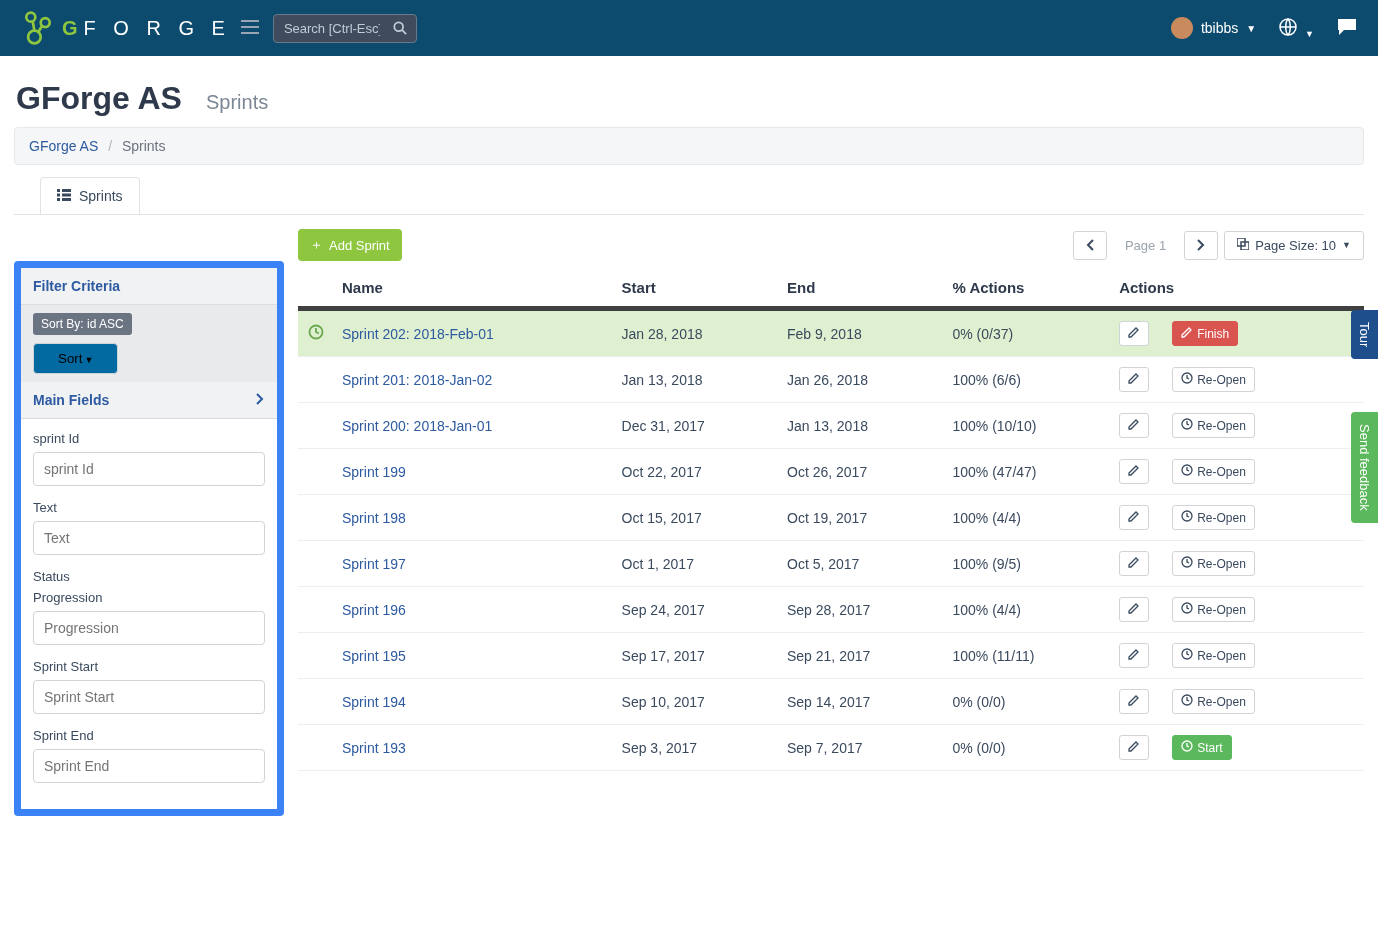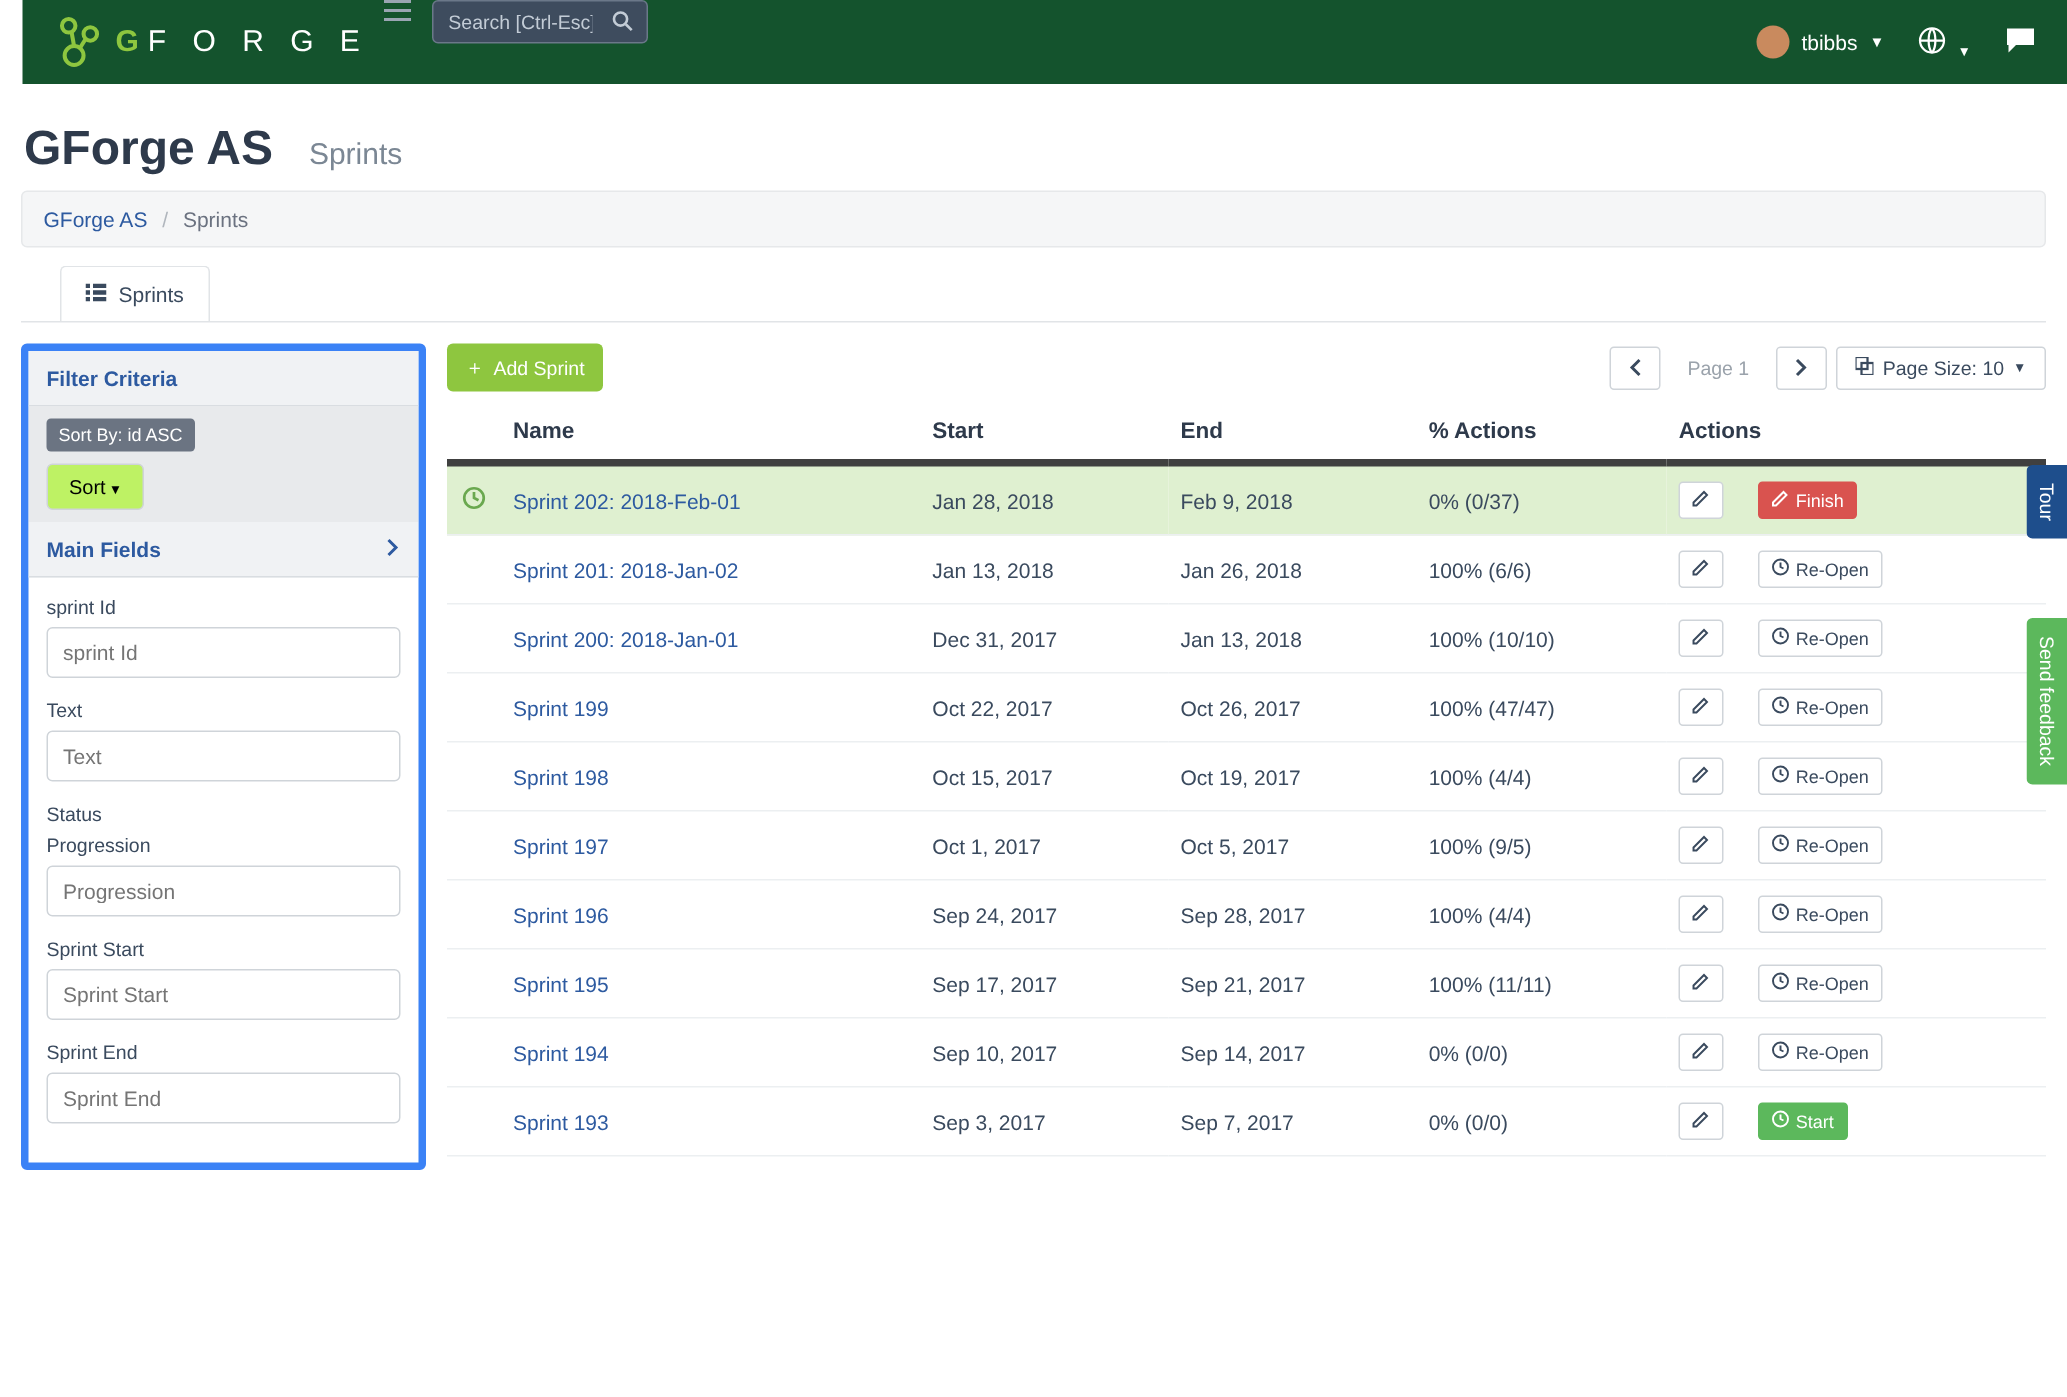--- a/index.html
+++ b/index.html
@@ -1,19 +1,19 @@
 <!DOCTYPE html>
 <html><head>
 <meta charset="utf-8">
 <style>
 * { box-sizing: border-box; margin: 0; padding: 0; }
 body { font-family: -apple-system, "Helvetica Neue", Arial, sans-serif; font-size: 14px; color: #333; background: #fff; }
 
 
-.navbar { background: #14532d; height: 56px; display: flex; padding: 0 20px; color: #fff; margin-left: 15px; }
+.navbar { background: #0c4a6e; height: 56px; display: flex; align-items: center; padding: 0 20px; color: #fff; }
 .logo { display: flex; align-items: center; gap: 6px; }
 .logo-icon { width: 36px; height: 36px; }
 .logo-text { font-size: 20px; letter-spacing: 6px; font-weight: 300; }
 .logo-text strong { font-weight: 700; }
 .hamburger { margin-left: 10px; color: #9aa5b3; cursor: pointer; }
 .search-box { margin-left: 14px; position: relative; }
 .search-box input { background: #3e4c5e; border: 1px solid #6b7889; border-radius: 4px; padding: 6px 36px 6px 10px; color: #fff; width: 144px; font-size: 13px; }
 .search-box input::placeholder { color: #c3ccd6; }
 .search-box .sicon { position: absolute; right: 10px; top: 7px; color: #c3ccd6; }
 .nav-right { margin-left: auto; display: flex; align-items: center; gap: 22px; }
@@ -34,31 +34,31 @@
 
 
 .tabbar { margin: 0 14px; border-bottom: 1px solid #e1e4e7; display: flex; padding-left: 26px; }
 .tab { border: 1px solid #e1e4e7; border-bottom: none; border-radius: 4px 4px 0 0; padding: 10px 16px; background: #fff; color: #3a4a5e; cursor: pointer; display: flex; align-items: center; gap: 8px; font-size: 14px; }
 
 
 .content { display: flex; padding: 14px; gap: 14px; align-items: flex-start; }
 
 
 .filter { width: 270px; flex-shrink: 0; }
-.panel { border: 5px solid #3b82f6; border-radius: 4px; overflow: hidden; background: #fff; }
+.panel { border: 7px solid #3b82f6; border-radius: 4px; overflow: hidden; background: #fff; margin-top: 32px; }
 .panel-section-hdr { background: #f0f2f4; padding: 10px 12px; font-weight: 700; color: #2d5aa0; border-bottom: 1px solid #d9dde1; cursor: pointer; display: flex; justify-content: space-between; align-items: center; }
 .gray-strip { background: #e8eaec; padding: 8px 12px; }
 .badge-dark { background: #6b7482; color: #fff; border-radius: 3px; padding: 4px 8px; font-size: 12px; display: inline-block; }
 .btn-row { display: flex; gap: 0; margin-top: 12px; }
 .btn { border: 1px solid #cfd4d9; background: #fff; padding: 7px 16px; font-size: 14px; cursor: pointer; color: #3a4a5e; }
 .btn:first-child { border-radius: 4px 0 0 4px; }
 .btn:last-child { border-radius: 0 4px 4px 0; margin-left: -1px; }
 .btn-success { background: #8ec63f; color: #fff; border-color: #8ec63f; }
 .btn-row2 { margin-top: 8px; }
-.btn-sort { border: 1px solid #cfd4d9; border-radius: 4px; background: #bef264; padding: 7px 14px; cursor: pointer; }
+.btn-sort { border: 1px solid #cfd4d9; border-radius: 4px; background: #0369a1; padding: 7px 24px; cursor: pointer; }
 
 .field-group { padding: 12px; }
 .field-label { font-size: 13px; color: #3a4a5e; margin-bottom: 6px; display: block; }
 .text-input, .select-input { width: 100%; border: 1px solid #cfd4d9; border-radius: 4px; padding: 8px 10px; font-size: 14px; margin-bottom: 14px; }
 .select-input { background: linear-gradient(#f9f9f9,#e8e8e8); }
 
 
 .main { flex: 1; }
 .toolbar { display: flex; align-items: center; margin-bottom: 8px; }
 .btn-add { background: #8ec63f; color: #fff; border: none; border-radius: 4px; padding: 7px 12px; font-size: 13px; cursor: pointer; display: flex; align-items: center; gap: 6px; }

